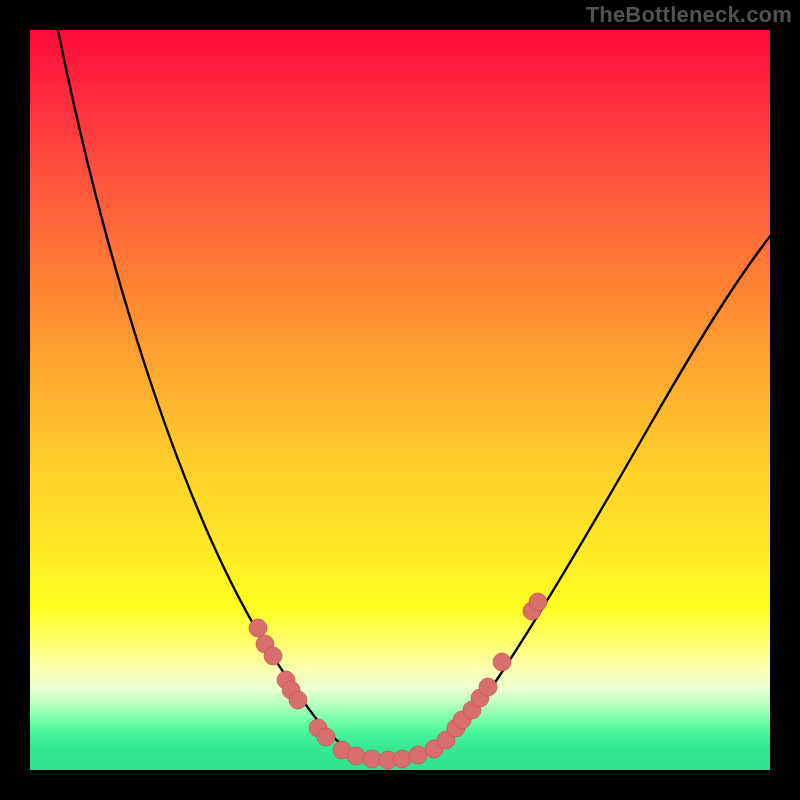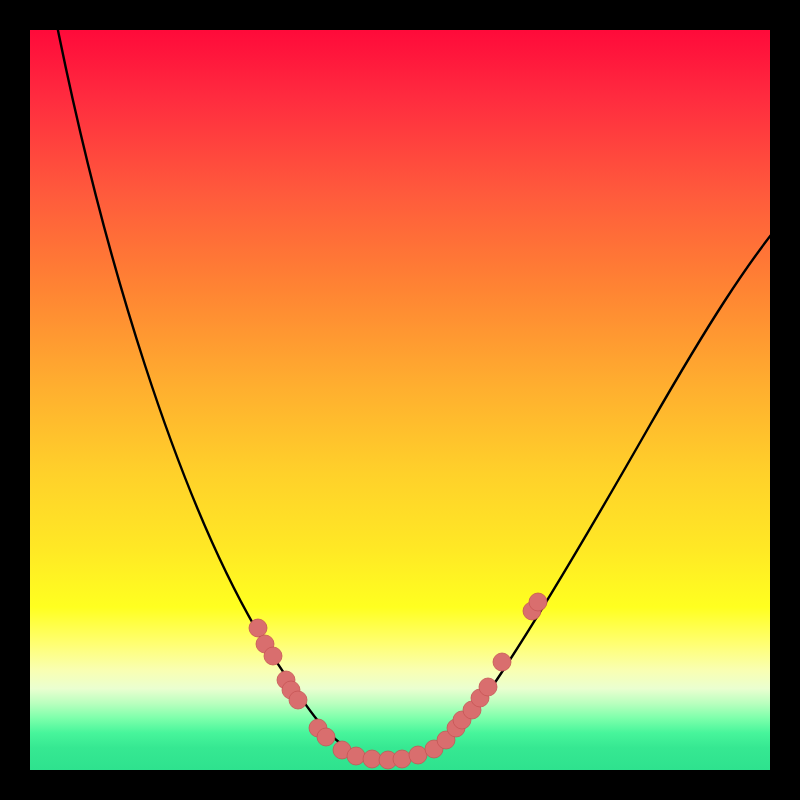--- a/index.html
+++ b/index.html
@@ -67,20 +67,21 @@
   .bead {
     fill: #d96e6e;
     stroke: #c65555;
     stroke-width: 0.8;
   }
 </style>
 </head>
 <body>
 
 <div class="outer">
+  <div class="watermark">TheBottleneck.com</div>
   <div class="plot">
     <svg class="curve" viewBox="0 0 740 740">
       <path class="curve-path" d="M 20 -40 C 70 220, 150 480, 240 622 C 278 680, 300 714, 332 726 C 350 731, 370 731, 390 726 C 420 714, 440 690, 468 648 C 510 585, 560 500, 620 395 C 670 308, 720 225, 770 170"></path>
       <g id="beads">
           <circle cx="228" cy="598" r="9" class="bead"></circle>
           <circle cx="235" cy="614" r="9" class="bead"></circle>
           <circle cx="243" cy="626" r="9" class="bead"></circle>
           <circle cx="256" cy="650" r="9" class="bead"></circle>
           <circle cx="261" cy="660" r="9" class="bead"></circle>
           <circle cx="268" cy="670" r="9" class="bead"></circle>

